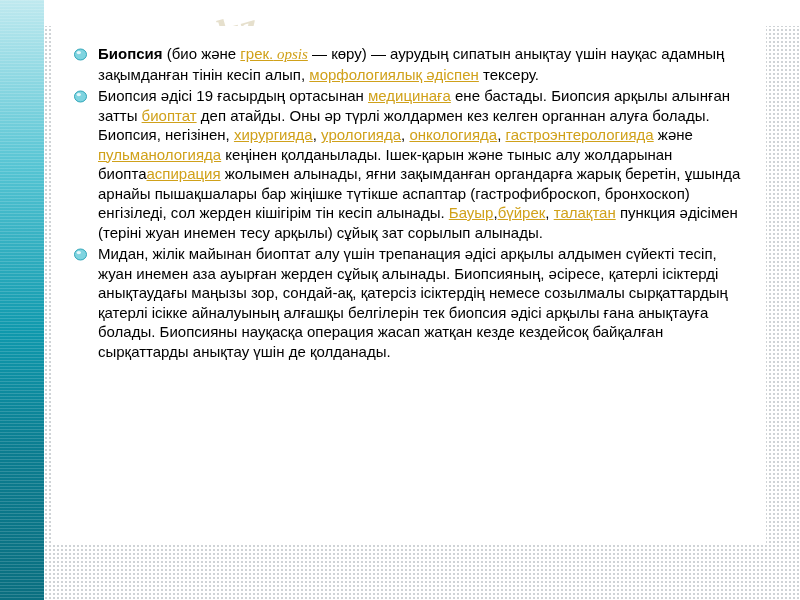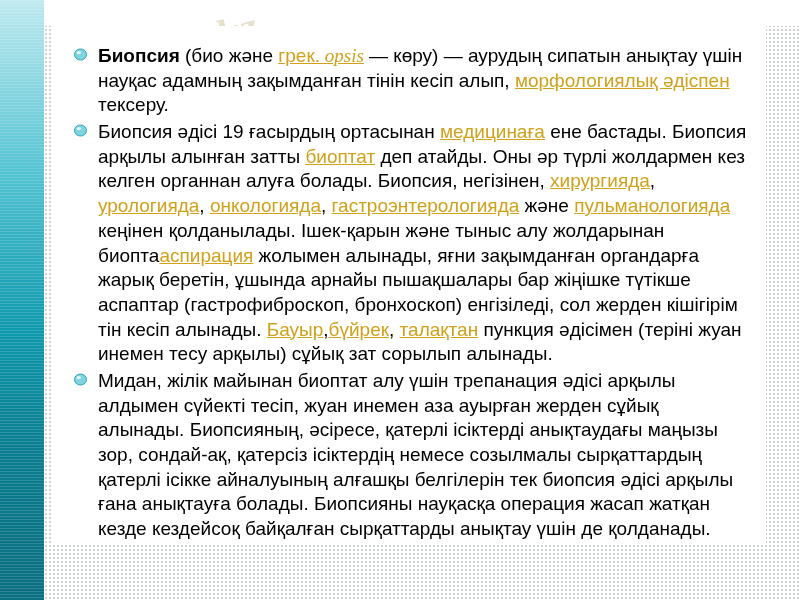--- a/index.html
+++ b/index.html
@@ -84,21 +84,21 @@
 
   ul.body-list {
     list-style: none;
     margin: 0;
     padding: 0;
   }
   ul.body-list > li {
     position: relative;
     padding-left: 26px;
     margin-bottom: 2px;
-    font-size: 19px;
+    font-size: 15px;
     line-height: 1.30;
     color: #000000;
     text-align: left;
   }
   .bullet {
     position: absolute;
     left: 2px;
     top: 4px;
     width: 13px;
     height: 13px;

